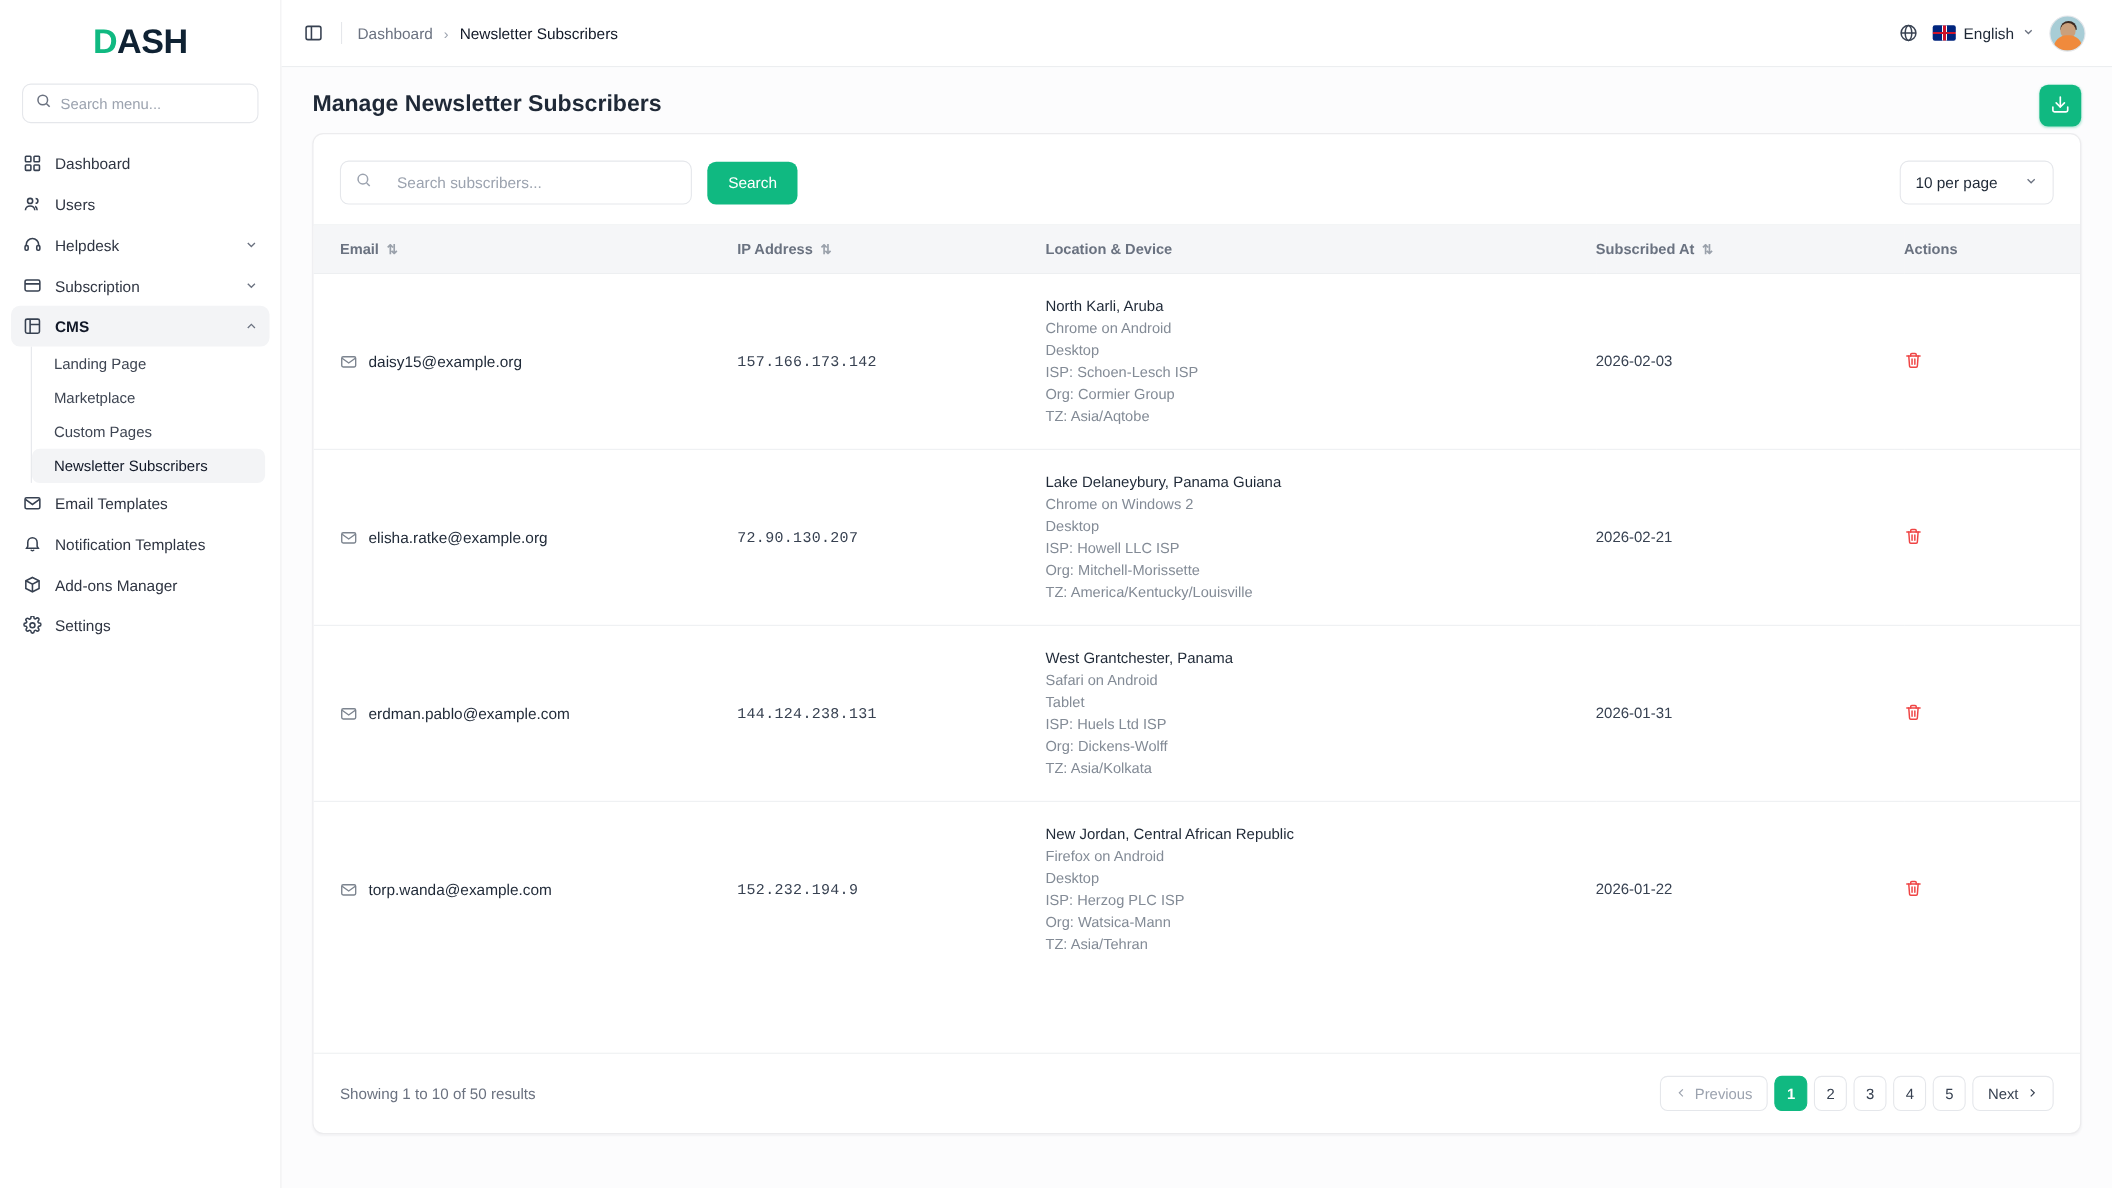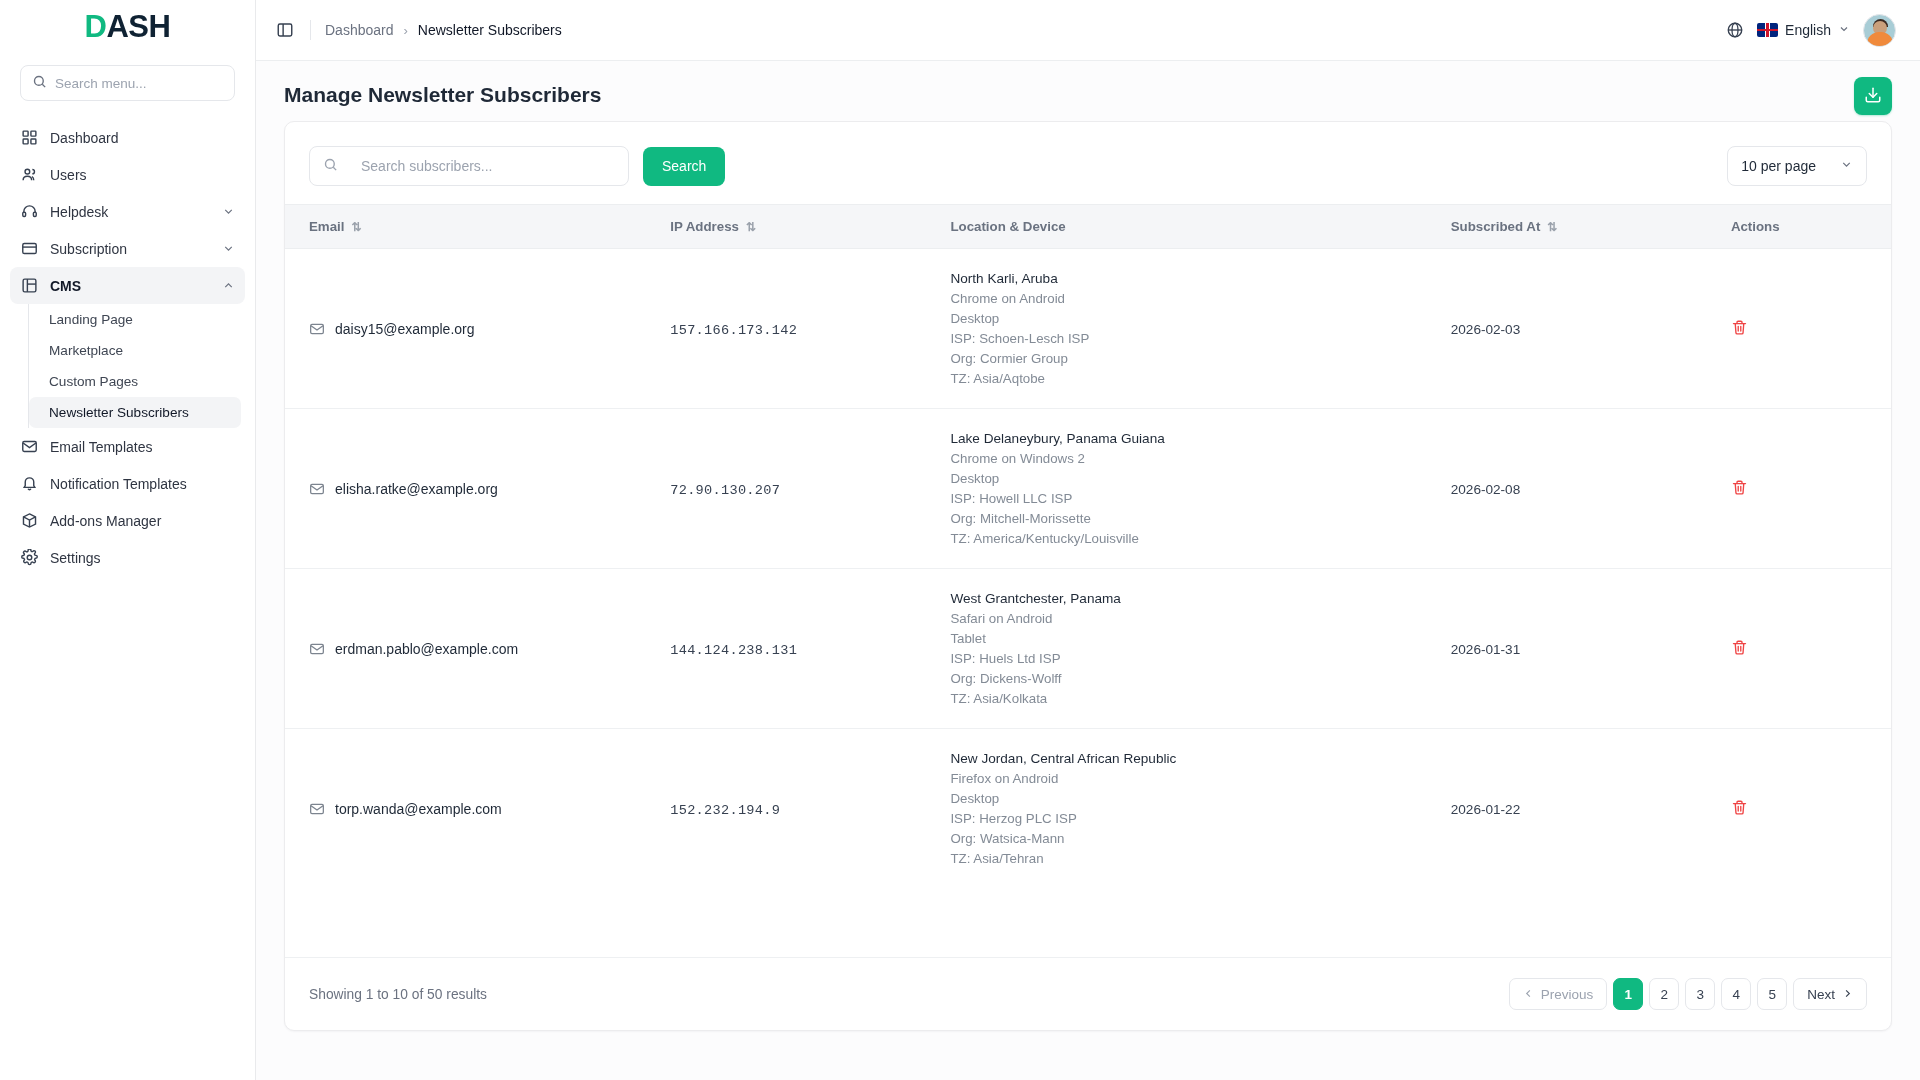--- a/index.html
+++ b/index.html
@@ -13,21 +13,21 @@
   }
   body { display: flex; }
 
   
   .sidebar {
     width: 256px; height: 1080px;
     background: #ffffff;
     border-right: 1px solid #e9eaec;
     flex: 0 0 256px;
     display: flex; flex-direction: column;
-    padding-top: 3px;
+    padding-top: 14px;
   }
   .logo-wrap {
     height: 46px; display: flex; align-items: center; justify-content: center;
   }
   .logo {
     font-size: 31px; font-weight: 800; letter-spacing: -0.5px;
     color: #0f2233; line-height: 1;
   }
   .logo .g { color: #10b981; }
   .menu-search {
@@ -541,21 +541,21 @@
               <td>
                 <div class="loc-block">
                   <span class="loc-city">Lake Delaneybury, Panama Guiana</span>
                   <span class="loc-sub">Chrome on Windows 2</span>
                   <span class="loc-sub">Desktop</span>
                   <span class="loc-sub">ISP: Howell LLC ISP</span>
                   <span class="loc-sub">Org: Mitchell-Morissette</span>
                   <span class="loc-sub">TZ: America/Kentucky/Louisville</span>
                 </div>
               </td>
-              <td><span class="date-txt">2026-02-08</span></td>
+              <td><span class="date-txt">2026-02-21</span></td>
               <td>
                 <button class="del-btn">
                   <span>
                     <svg width="17" height="17" viewBox="0 0 24 24" fill="none" stroke="currentColor" stroke-width="1.9" stroke-linecap="round">
                         <polyline points="3.5 6.5 20.5 6.5"></polyline>
                         <path d="M8.5 6.5V4.6a1.4 1.4 0 0 1 1.4-1.4h4.2a1.4 1.4 0 0 1 1.4 1.4v1.9"></path>
                         <path d="M6 6.5l1 13.1a1.5 1.5 0 0 0 1.5 1.4h7a1.5 1.5 0 0 0 1.5-1.4l1-13.1"></path>
                         <line x1="10.2" y1="10.5" x2="10.2" y2="17"></line>
                         <line x1="13.8" y1="10.5" x2="13.8" y2="17"></line>
                       </svg>

